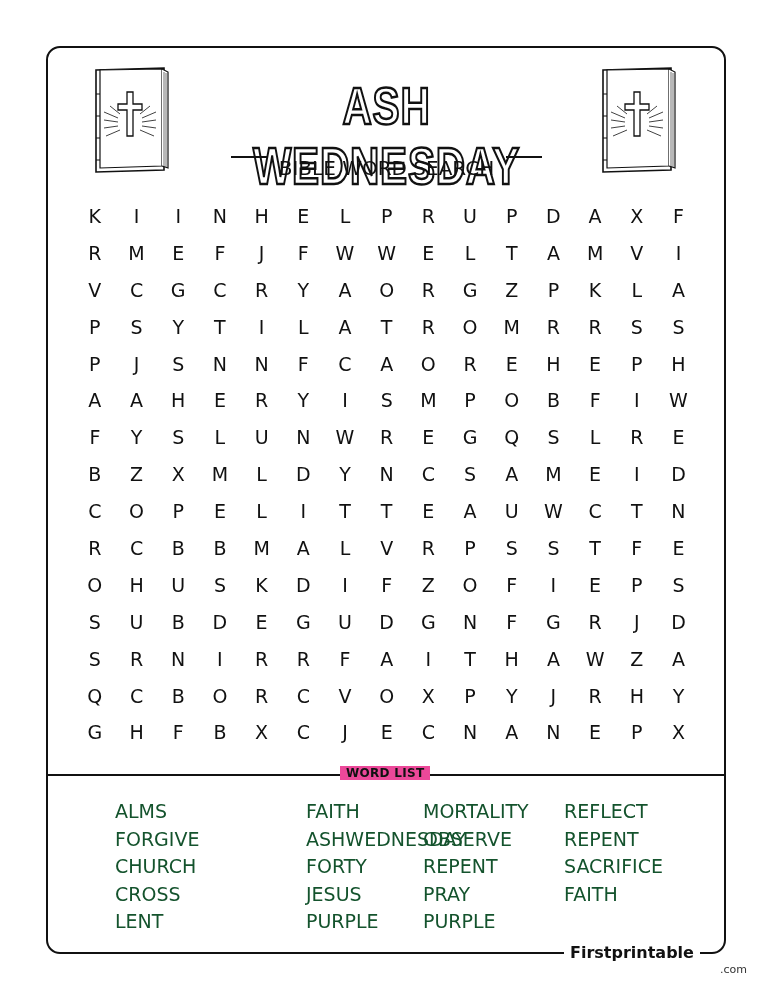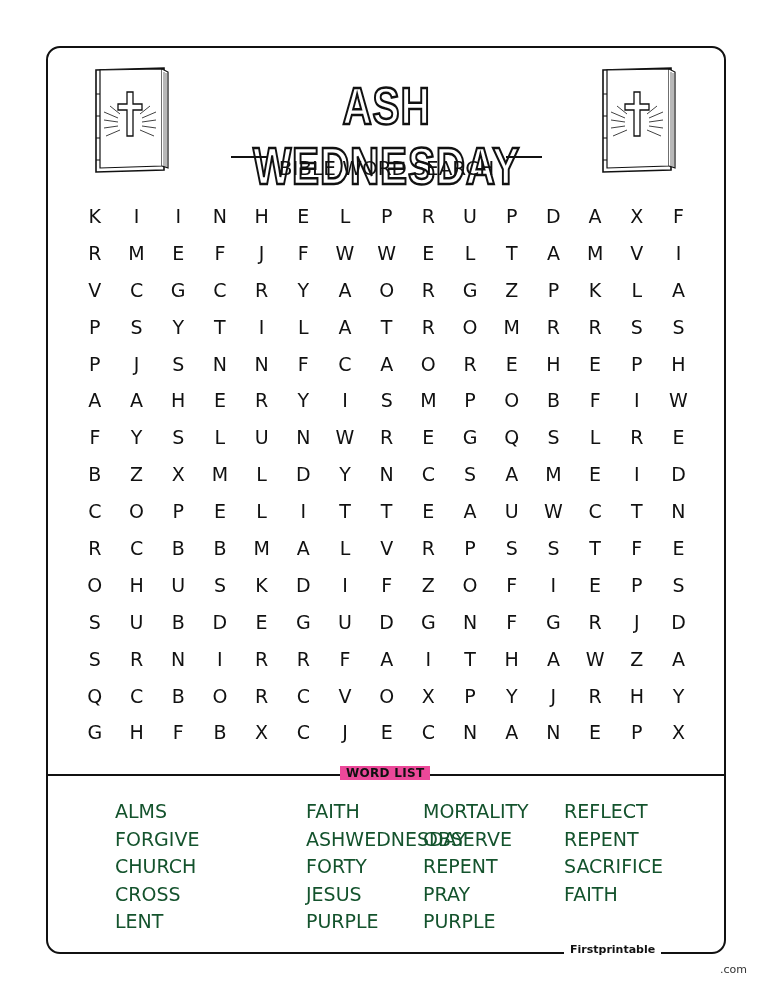--- a/index.html
+++ b/index.html
@@ -11,21 +11,21 @@
   .title { position:absolute; left:180px; width:413px; top:76px; text-align:center; font-family:"Liberation Sans", sans-serif; font-weight:bold; font-size:52px; letter-spacing:1px; color:#fff; -webkit-text-stroke:2.5px #111; transform:scaleX(0.78); transform-origin:center; line-height:60px; }
   .subtitle-row { position:absolute; top:156px; left:220px; width:333px; display:flex; align-items:flex-start; justify-content:center; gap:12px; }
   .subtitle-row .dash { width:36px; height:2px; background:#111; }
   .subtitle { font-family:"DejaVu Sans", sans-serif; font-size:20px; color:#111; white-space:nowrap; }
   .grid { position:absolute; left:74px; top:198px; width:625px; display:grid; grid-template-columns:repeat(15, 41.7px); grid-auto-rows:36.9px; }
   .cell { text-align:center; font-size:19px; line-height:36px; color:#111; }
   .divider { position:absolute; left:47px; width:678px; top:774px; height:2px; background:#111; }
   .wl-label { position:absolute; top:766px; left:340px; padding:0 6px; background:#ec4899; font-size:12px; font-weight:bold; letter-spacing:0.3px; color:#111; }
   .words { position:absolute; top:798px; left:115px; display:grid; grid-template-columns:191px 117px 141px 150px; grid-auto-rows:27.5px; }
   .word { font-size:19px; line-height:27px; color:#14532d; white-space:nowrap; }
-  .brand { position:absolute; left:564px; top:943px; padding:0 6px; background:#fff; font-family:"DejaVu Sans", sans-serif; font-weight:bold; font-size:11px; color:#111; }
+  .brand { position:absolute; left:564px; top:943px; padding:0 6px; background:#fff; font-family:"DejaVu Sans", sans-serif; font-weight:bold; font-size:16px; color:#111; }
   .brand-tld { position:absolute; left:674px; top:963px; font-size:11px; color:#333;margin-left:46px; }
 </style>
 </head>
 <body>
 
 <div class="frame"></div>
 
 <svg class="book left" viewBox="0 0 80 108">
   <path d="M6 4 L74 2 L74 104 L6 106 Z" fill="#fff" stroke="#111" stroke-width="1.6"></path>
   <path d="M10 4 L72 3 L72 100 L10 102 Z" fill="#fff" stroke="#111" stroke-width="1.2"></path>

